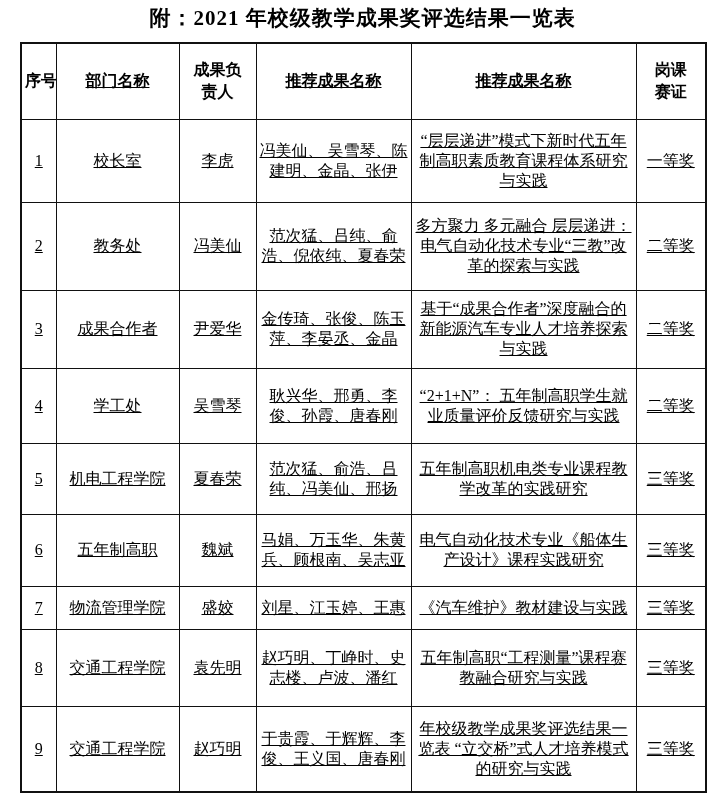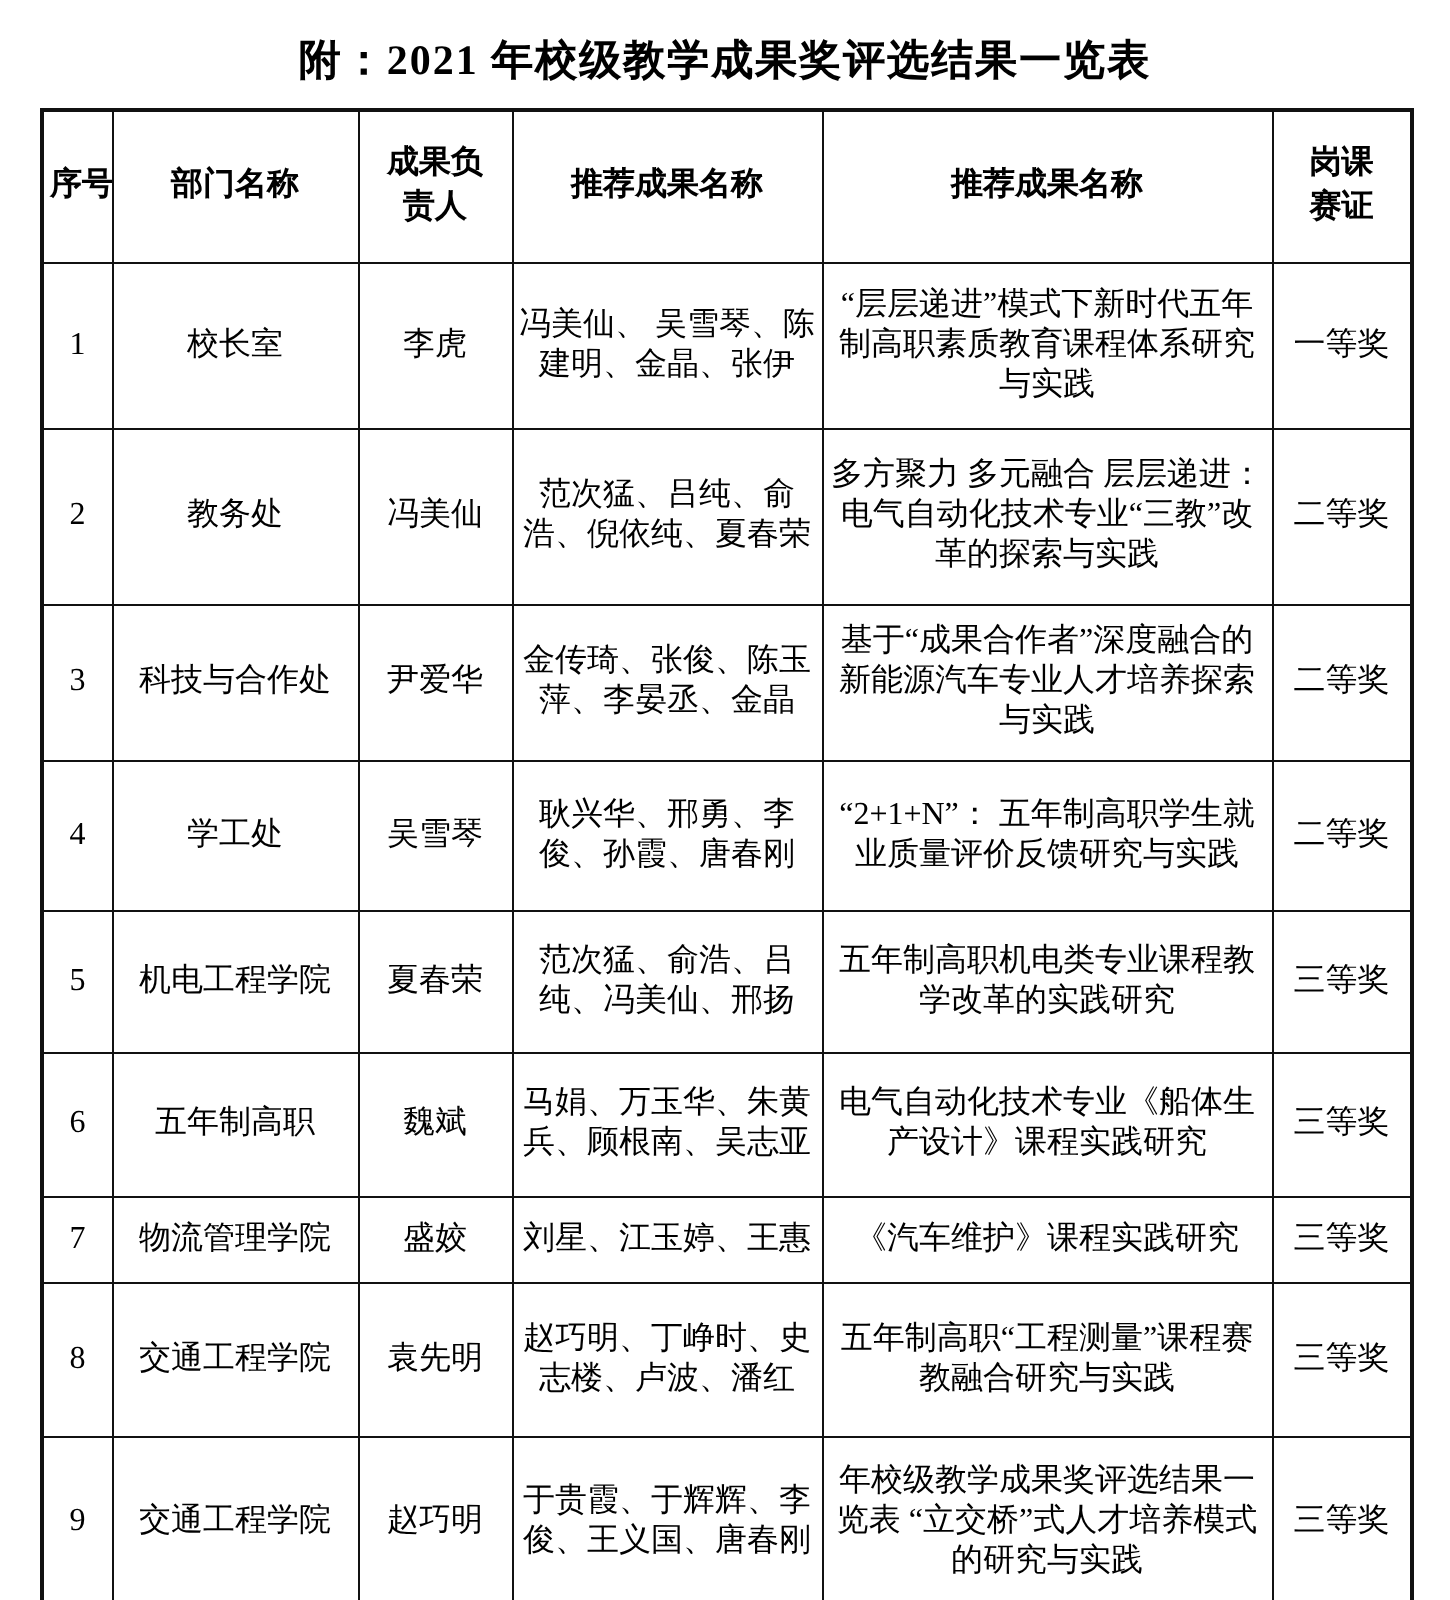--- a/index.html
+++ b/index.html
@@ -17,31 +17,32 @@
     width: 725px;
     height: 800px;
     background: #ffffff;
     box-sizing: border-box;
   }
   .doc-title {
     text-align: center;
     font-weight: bold;
     font-size: 21px;
     letter-spacing: 1px;
-    padding-top: 16px;
+    padding-top: 4px;
     height: 30px;
     line-height: 28px;
     white-space: nowrap;
   }
   table.results {
     border-collapse: collapse;
     table-layout: fixed;
     width: 685px;
     margin: 8px 30px 0 20px;
     border: 2.5px solid #111111;
+    text-decoration: underline;
   }
   table.results th,
   table.results td {
     border: 1.5px solid #111111;
     vertical-align: middle;
     padding: 2px 3px;
     word-break: break-all;
     overflow: hidden;
   }
   table.results th {
@@ -109,21 +110,21 @@
       <tr style="height:88px">
         <td class="c-no">2</td>
         <td class="c-dept">教务处</td>
         <td class="c-leader">冯美仙</td>
         <td class="c-collab">范次猛、吕纯、俞浩、倪依纯、夏春荣</td>
         <td class="c-ach">多方聚力 多元融合 层层递进：电气自动化技术专业“三教”改革的探索与实践</td>
         <td class="c-award">二等奖</td>
       </tr>
       <tr style="height:78px">
         <td class="c-no">3</td>
-        <td class="c-dept">科技与合作处</td>
+        <td class="c-dept">成果合作者</td>
         <td class="c-leader">尹爱华</td>
         <td class="c-collab">金传琦、张俊、陈玉萍、李晏丞、金晶</td>
         <td class="c-ach">基于“成果合作者”深度融合的新能源汽车专业人才培养探索与实践</td>
         <td class="c-award">二等奖</td>
       </tr>
       <tr style="height:75px">
         <td class="c-no">4</td>
         <td class="c-dept">学工处</td>
         <td class="c-leader">吴雪琴</td>
         <td class="c-collab">耿兴华、邢勇、李俊、孙霞、唐春刚</td>
@@ -144,21 +145,21 @@
         <td class="c-leader">魏斌</td>
         <td class="c-collab">马娟、万玉华、朱黄兵、顾根南、吴志亚</td>
         <td class="c-ach">电气自动化技术专业《船体生产设计》课程实践研究</td>
         <td class="c-award">三等奖</td>
       </tr>
       <tr style="height:43px">
         <td class="c-no">7</td>
         <td class="c-dept">物流管理学院</td>
         <td class="c-leader">盛姣</td>
         <td class="c-collab">刘星、江玉婷、王惠</td>
-        <td class="c-ach">《汽车维护》课程实践研究</td>
+        <td class="c-ach">《汽车维护》教材建设与实践</td>
         <td class="c-award">三等奖</td>
       </tr>
       <tr style="height:77px">
         <td class="c-no">8</td>
         <td class="c-dept">交通工程学院</td>
         <td class="c-leader">袁先明</td>
         <td class="c-collab">赵巧明、丁峥时、史志楼、卢波、潘红</td>
         <td class="c-ach">五年制高职“工程测量”课程赛教融合研究与实践</td>
         <td class="c-award">三等奖</td>
       </tr>

